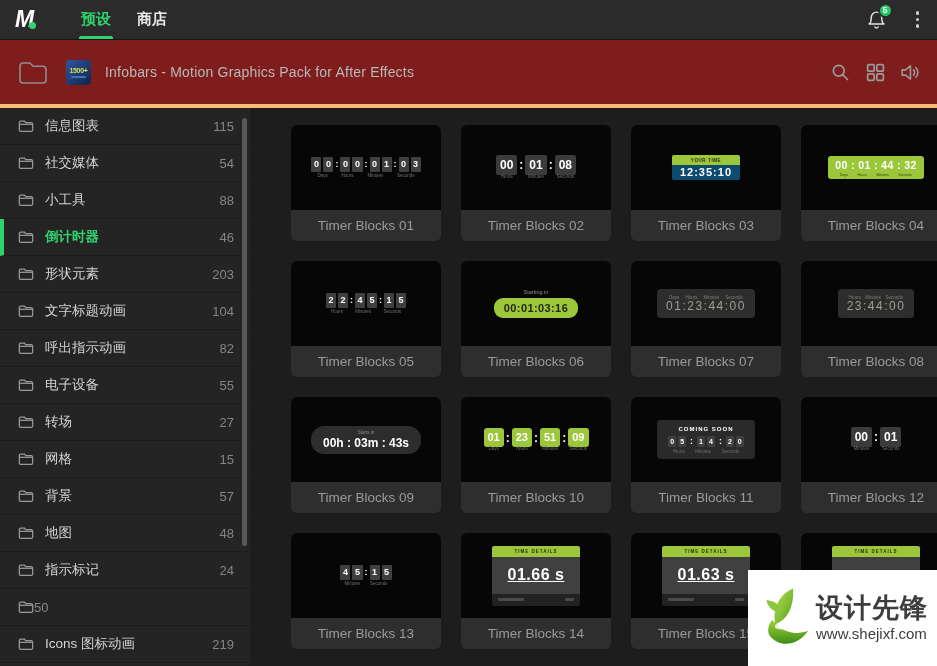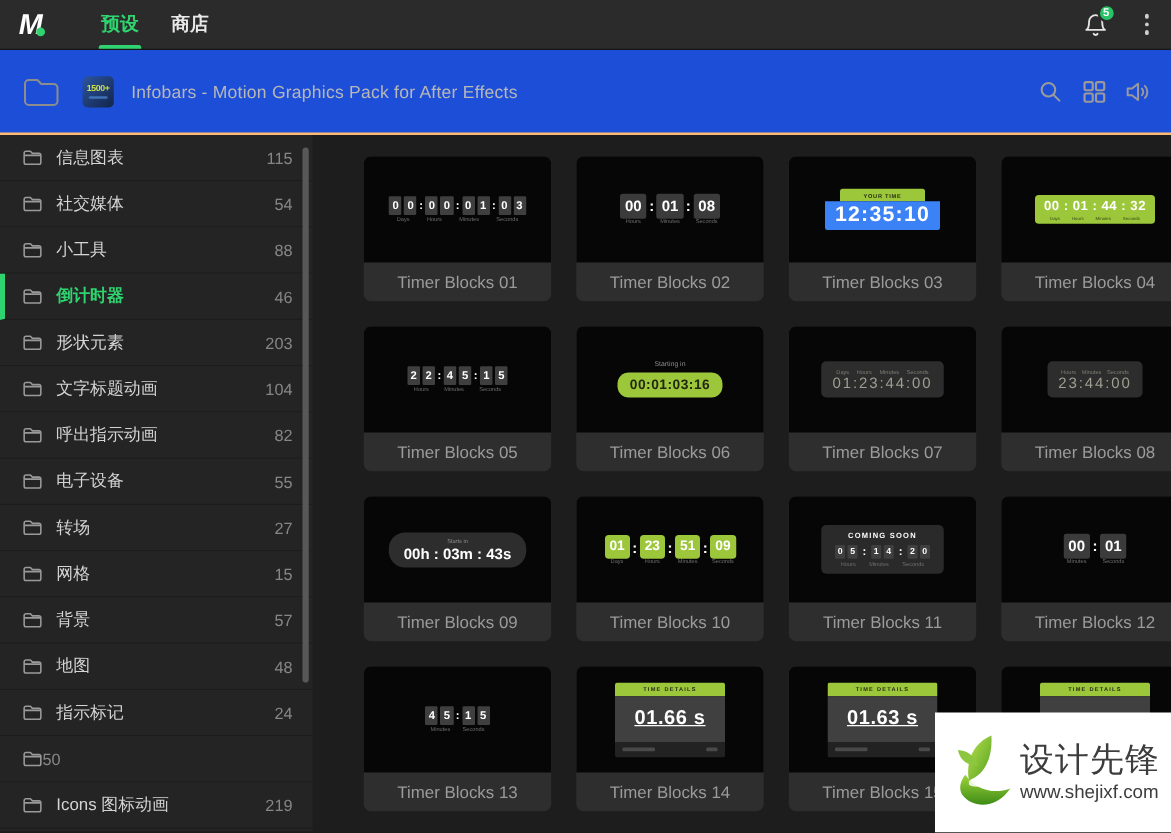--- a/index.html
+++ b/index.html
@@ -28,21 +28,21 @@
   .bell-badge {
     position:absolute; top:-6px; right:-5px; width:15px; height:15px; border-radius:50%;
     background:#27c467; border:2px solid #2b2b2b; color:#fff; font-size:9px; font-weight:700;
     display:flex; align-items:center; justify-content:center;
   }
   .kebab { display:flex; flex-direction:column; gap:3px; padding:4px 6px; cursor:pointer; }
   .kebab span { width:3.5px; height:3.5px; border-radius:50%; background:#cfcfcf; }
 
   
   .pack-header {
-    height:68px; background:#1d4ed8; border-bottom:2px solid #fdba74;
+    height:68px; background:#7f1d1d; border-bottom:4px solid #fdba74;
     display:flex; align-items:center; padding:0 16px 0 18px;
   }
   .hdr-folder { width:30px; height:26px; margin-right:18px; flex:none; }
   .pack-badge {
     width:25px; height:25px; border-radius:4px; flex:none;
     background:linear-gradient(135deg,#2d55a0,#122449);
     display:flex; flex-direction:column; align-items:center; justify-content:center; margin-right:14px;
   }
   .pack-badge .b1 { font-size:7px; font-weight:800; color:#cde24c; line-height:1; letter-spacing:-.3px; }
   .pack-badge .b2 { margin-top:2px; width:15px; height:2px; background:#3f72b9; border-radius:1px; }
@@ -78,21 +78,21 @@
   .dbox { background:#3f3f3f; color:#fff; font-weight:700; font-size:9px; line-height:1; padding:3px 2.5px; margin:0 1px; border-radius:1px; min-width:8px; text-align:center; }
   .dbox-sm { font-size:7px; padding:2px 2px; min-width:6px; }
   .colon { color:#fff; font-weight:700; font-size:9px; margin:0 1px; line-height:1; }
   .plabels { display:flex; justify-content:space-around; width:100%; margin-top:2px; }
   .plabel { font-size:4.5px; color:#6e6e6e; line-height:1; }
   .grp { display:flex; flex-direction:column; align-items:center; margin:0 2px; }
   .gbox { background:#3b3b3b; color:#fff; font-weight:700; font-size:12px; line-height:1; padding:4px 4px; border-radius:2px; }
   .gcolon { color:#fff; font-weight:700; font-size:12px; align-self:flex-start; margin-top:3px; }
   .gsq { background:var(--tgreen); color:#fff; font-weight:800; font-size:11px; line-height:1; padding:4px 4px; border-radius:3px; }
   .yt-tag { background:var(--tgreen); color:#242a10; font-size:4.5px; font-weight:800; letter-spacing:.6px; width:68px; text-align:center; padding:2.5px 0; border-radius:2px 2px 0 0; }
-  .yt-time { background:#3b82f6; color:#fff; font-weight:800; font-size:17px; letter-spacing:1px; padding:1px 8px 2px; border-radius:0 0 2px 2px; }
+  .yt-time { background:#0c4a6e; color:#fff; font-weight:800; font-size:11px; letter-spacing:1px; padding:1px 8px 2px; border-radius:0 0 2px 2px; }
   .gb { background:var(--tgreen); border-radius:3px; padding:3px 7px 2px; display:flex; flex-direction:column; align-items:center; }
   .gb-time { color:#fff; font-weight:800; font-size:10.5px; letter-spacing:.4px; line-height:1.2; }
   .gb-label { font-size:3.5px; color:rgba(25,35,8,.8); line-height:1; }
   .gp-tag { color:#8f8f8f; font-size:5.5px; margin-bottom:3px; }
   .gp { background:var(--tgreen); border-radius:9px; padding:4px 10px; color:#22280f; font-weight:800; font-size:11px; letter-spacing:.4px; }
   .panel { background:#2d2d2d; border-radius:4px; padding:5px 9px; display:flex; flex-direction:column; align-items:center; }
   .outline-time { color:#a09f92; font-size:12px; letter-spacing:1.5px; font-weight:400; line-height:1.1; }
   .panel .plabel { color:#7d7d74; }
   .pb { background:#2d2d2d; border-radius:13px; padding:4px 12px; display:flex; flex-direction:column; align-items:center; }
   .pb-tag { font-size:4.5px; color:#8a8a8a; margin-bottom:1px; }
@@ -106,21 +106,21 @@
   .tc-foot i { display:block; height:2.5px; background:#4a4a4a; border-radius:1px; }
   .tc-foot .l1 { width:26px; } .tc-foot .l2 { width:9px; }
 
   
   .watermark {
     position:absolute; left:748px; top:570px; width:189px; height:96px; background:#fff;
     display:flex; align-items:center; padding:0 8px 0 8px; z-index:50;
   }
   .wm-logo { width:58px; height:68px; flex:none; }
   .wm-text { margin-left:2px; display:flex; flex-direction:column; }
-  .wm-title { font-size:27px; color:#3d3d3d; font-weight:400; letter-spacing:1px; line-height:1.15; white-space:nowrap; }
+  .wm-title { font-size:27px; color:#3d3d3d; font-weight:700; letter-spacing:1px; line-height:1.15; white-space:nowrap; }
   .wm-url { font-size:15px; color:#3d3d3d; line-height:1.2; }
 
   svg { display:block; }
 </style>
 </head>
 <body>
 
 <div class="topbar">
   <div class="logo-wrap">
     <span class="logo-m">M</span>

